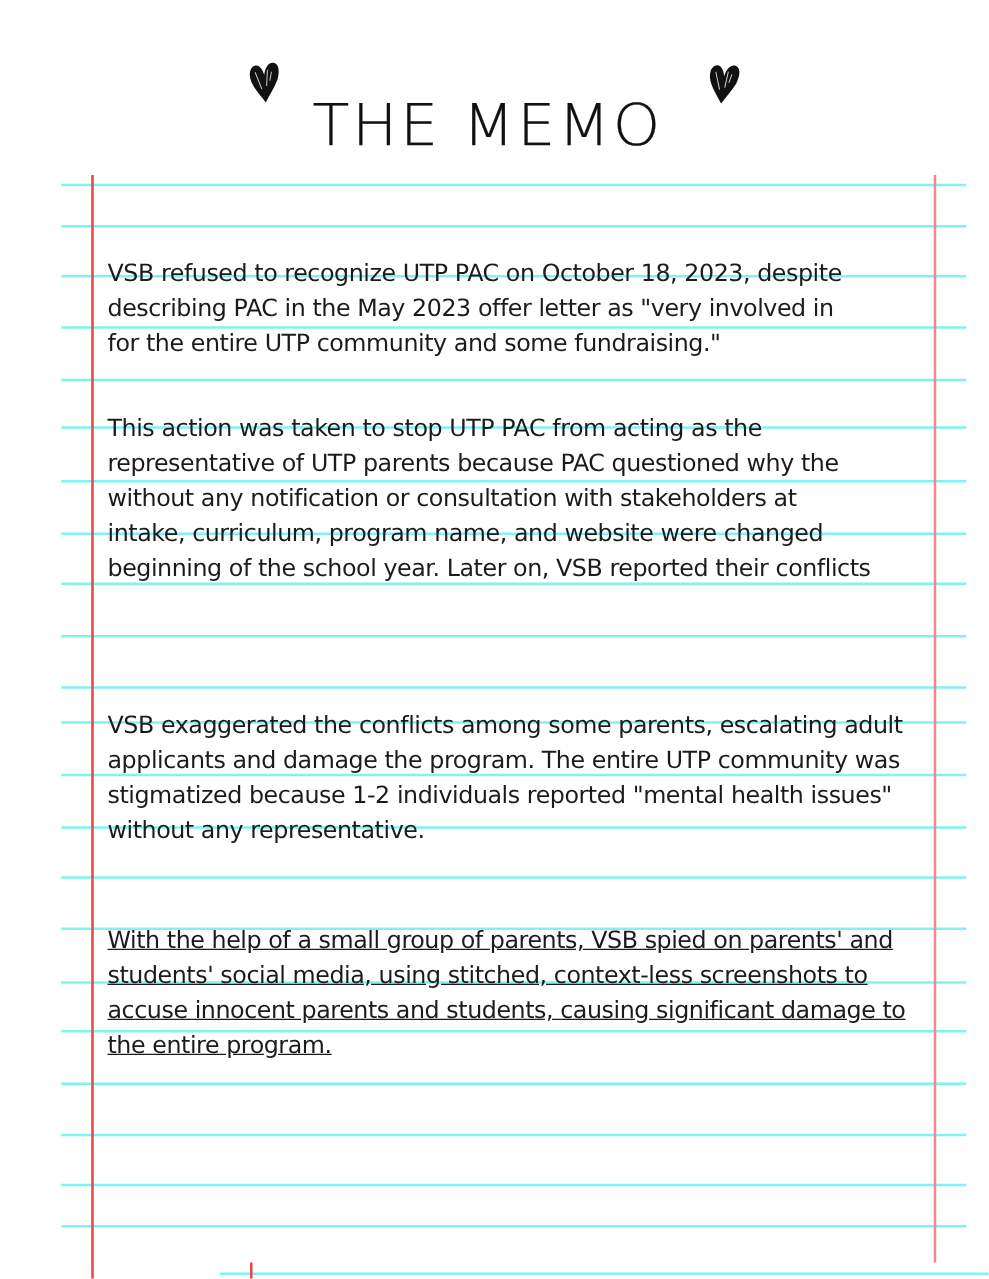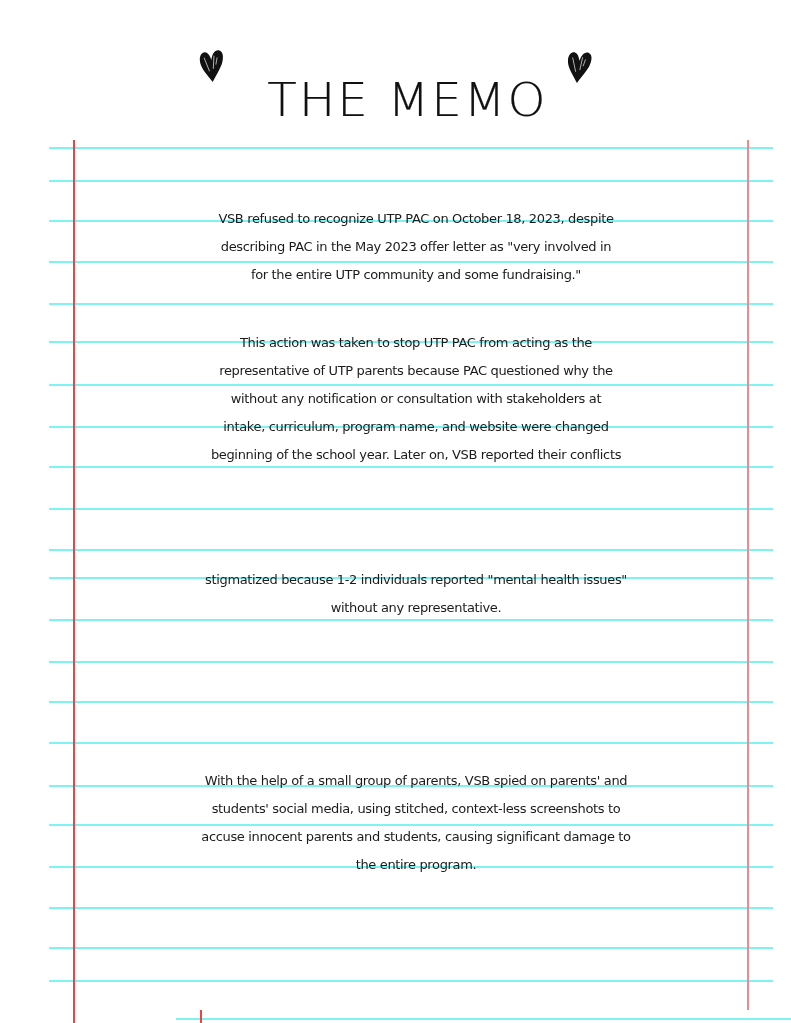--- a/index.html
+++ b/index.html
@@ -1,17 +1,17 @@
 <!DOCTYPE html>
 <html><head>
 <meta charset="utf-8">
 <style>
   html, body { margin: 0; padding: 0; background: #ffffff; }
   body { width: 791px; height: 1023px; position: relative; overflow: hidden; }
-  .page { position: absolute; left: 0; top: 0; width: 791px; height: 1023px; background: #ffffff; text-align: center; }
+  .page { position: absolute; left: 0; top: 0; width: 791px; height: 1023px; background: #ffffff; }
 
   .title-wrap { position: absolute; left: 0; top: 0; width: 791px; height: 140px; }
   .title {
     position: absolute; left: 250px; top: 70px; width: 300px; height: 60px;
     font-family: "DejaVu Sans", sans-serif; font-weight: 200;
     font-size: 46px; letter-spacing: 2px; color: #111;
     transform: scaleX(1.05); transform-origin: left top;
     -webkit-text-stroke: 0.2px #111;
     line-height: 60px; white-space: nowrap;
   }
@@ -22,29 +22,29 @@
   .rule { position: absolute; height: 2px; background: #7ff3f3; }
   .rule.full { left: 49px; width: 724px; }
   .rule.bottom { left: 176px; width: 615px; top: 1018px; }
 
   .margin-left { position: absolute; left: 73px; top: 140px; width: 2px; height: 883px; background: #e84545; }
   .margin-right { position: absolute; left: 747px; top: 140px; width: 2px; height: 870px; background: #f08a8a; }
   .margin-tick { position: absolute; left: 200px; top: 1010px; width: 2px; height: 13px; background: #e84545; }
 
   .para {
     position: absolute; left: 86px; width: 660px;
-    font-family: "DejaVu Sans", sans-serif; font-size: 13px;
+    font-family: "DejaVu Sans", sans-serif; font-size: 19px;
     line-height: 28px; color: #1b1b1b; letter-spacing: -0.35px;
     word-spacing: 0px;
   }
   .para .ln { display: block; white-space: nowrap; }
   #p1 { top: 205px; }
   #p2 { top: 329px; }
   #p3 { top: 566px; }
-  #p4 { top: 767px; }
+  #p4 { top: 738px; text-decoration: underline; }
 </style>
 </head>
 <body>
 
 <div class="page">
 
   <div class="title-wrap">
     <span class="heart heart-left">
       <svg width="26" height="34" viewBox="0 0 26 34">
         <path d="M12 33 C8 26 1 18 1.5 10 C2 3 7 1 10 4 C12 6 12.5 9 13 11 C14 6 17 1 21.5 2 C26 3.5 25.5 10 23 16 C20 22 15 28 12 33 Z" fill="#111"></path>
@@ -96,20 +96,22 @@
 
   <div class="para" id="p2">
     <span class="ln">This action was taken to stop UTP PAC from acting as the</span>
     <span class="ln">representative of UTP parents because PAC questioned why the</span>
     <span class="ln">without any notification or consultation with stakeholders at</span>
     <span class="ln">intake, curriculum, program name, and website were changed</span>
     <span class="ln">beginning of the school year. Later on, VSB reported their conflicts</span>
   </div>
 
   <div class="para" id="p3">
+    <span class="ln">VSB exaggerated the conflicts among some parents, escalating adult</span>
+    <span class="ln">applicants and damage the program. The entire UTP community was</span>
     <span class="ln">stigmatized because 1-2 individuals reported "mental health issues"</span>
     <span class="ln">without any representative.</span>
   </div>
 
   <div class="para" id="p4">
     <span class="ln">With the help of a small group of parents, VSB spied on parents' and</span>
     <span class="ln">students' social media,  using stitched, context-less screenshots to</span>
     <span class="ln">accuse innocent parents and students, causing significant damage to</span>
     <span class="ln">the entire program.</span>
   </div>

